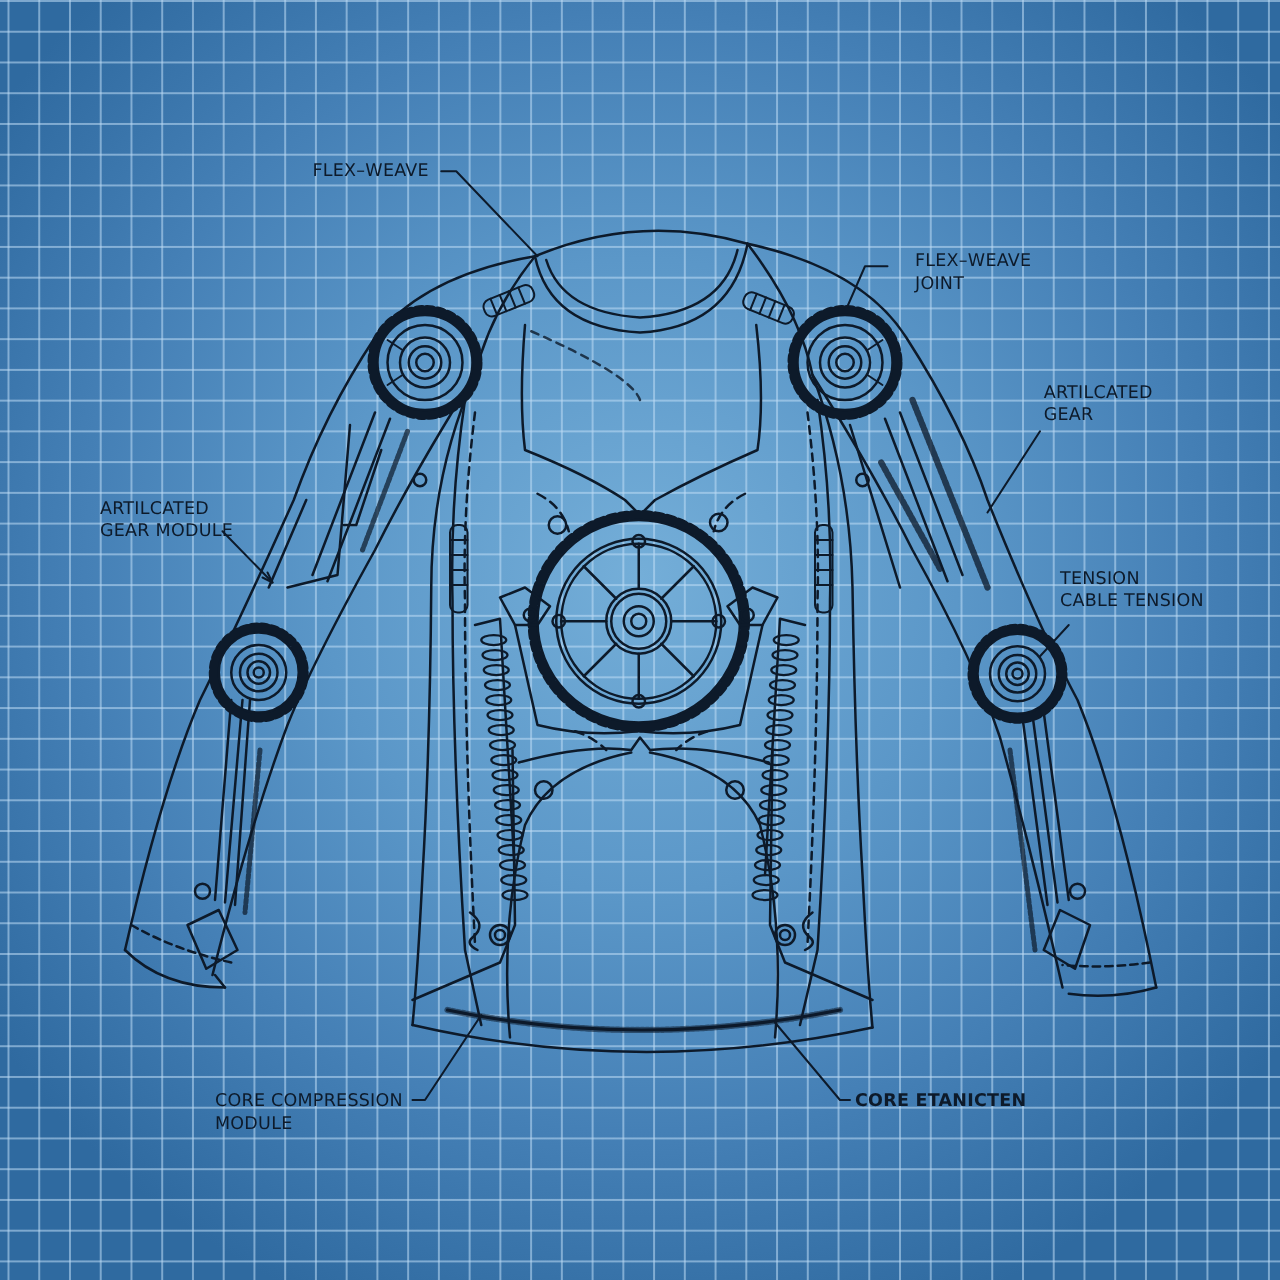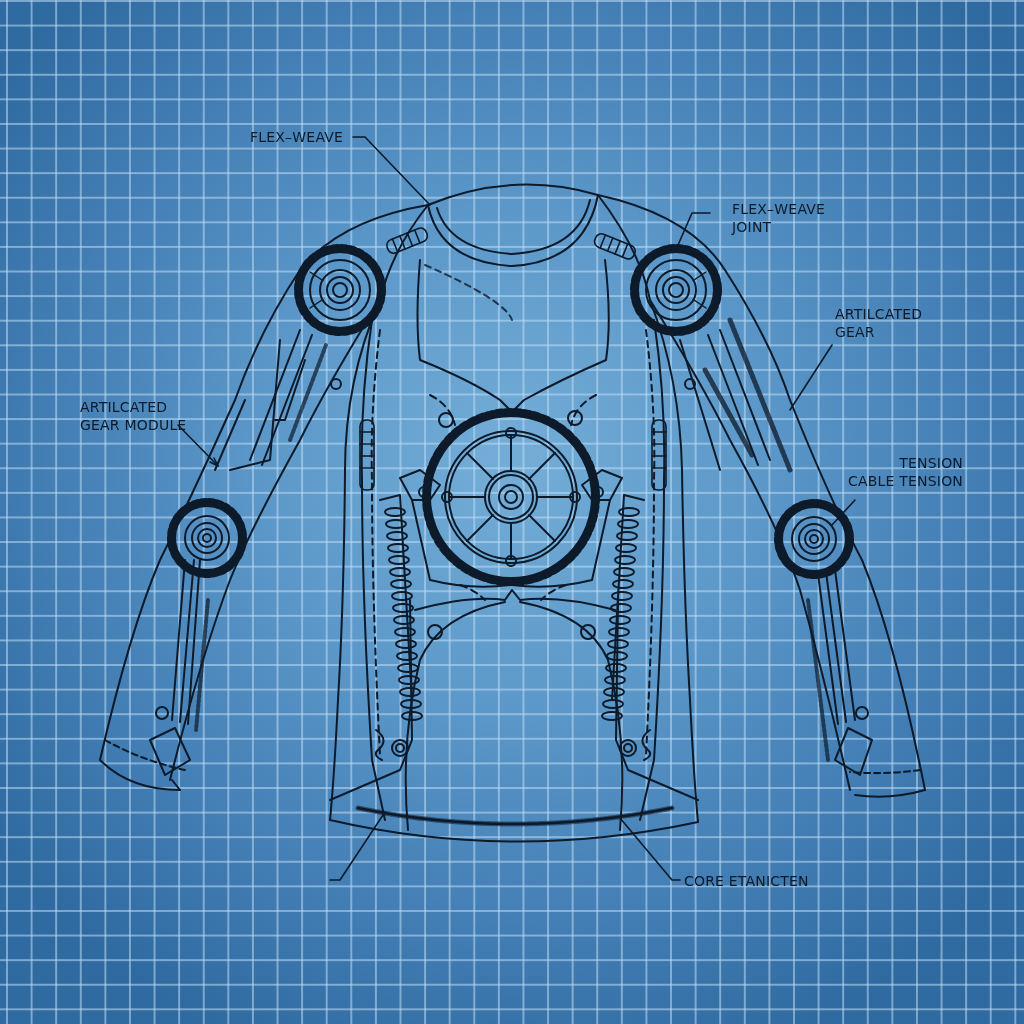--- a/index.html
+++ b/index.html
@@ -19,21 +19,21 @@
       linear-gradient(to bottom, rgba(190,220,245,0.55) 1.6px, transparent 1.6px);
     background-size: 24.6px 24.6px;
     background-position: 6px 0px;
   }
   svg.drawing { position: absolute; left: 0; top: 0; }
   .label {
     position: absolute; color: #0d1a2a; font-size: 14px; line-height: 18px;
     letter-spacing: 0.2px; white-space: nowrap;
   }
   .label span { display: block; }
-  .center { text-align: right; }
+  .center { text-align: left; }
 </style>
 </head>
 <body>
 
 <div class="canvas">
   <div class="grid"></div>
 
   <svg class="drawing" width="1024" height="1024" viewBox="0 0 1024 1024" fill="none" stroke="#0d1a2a" stroke-width="2" stroke-linecap="round" stroke-linejoin="round">
     <defs>
       
@@ -311,17 +311,21 @@
   <div class="label" style="left:80px; top:398px;">
     <span>ARTILCATED</span>
     <span>GEAR MODULE</span>
   </div>
 
   <div class="label center" style="left:848px; top:454px;">
     <span>TENSION</span>
     <span>CABLE TENSION</span>
   </div>
 
-
-  <div class="label" style="left:684px; top:872px;">
+  <div class="label center" style="left:172px; top:872px;">
+    <span>CORE COMPRESSION</span>
+    <span>MODULE</span>
+  </div>
+
+  <div class="label" style="left:684px; top:872px;font-weight:bold;">
     <span>CORE ETANICTEN</span>
   </div>
 </div>
 
 </body></html>

